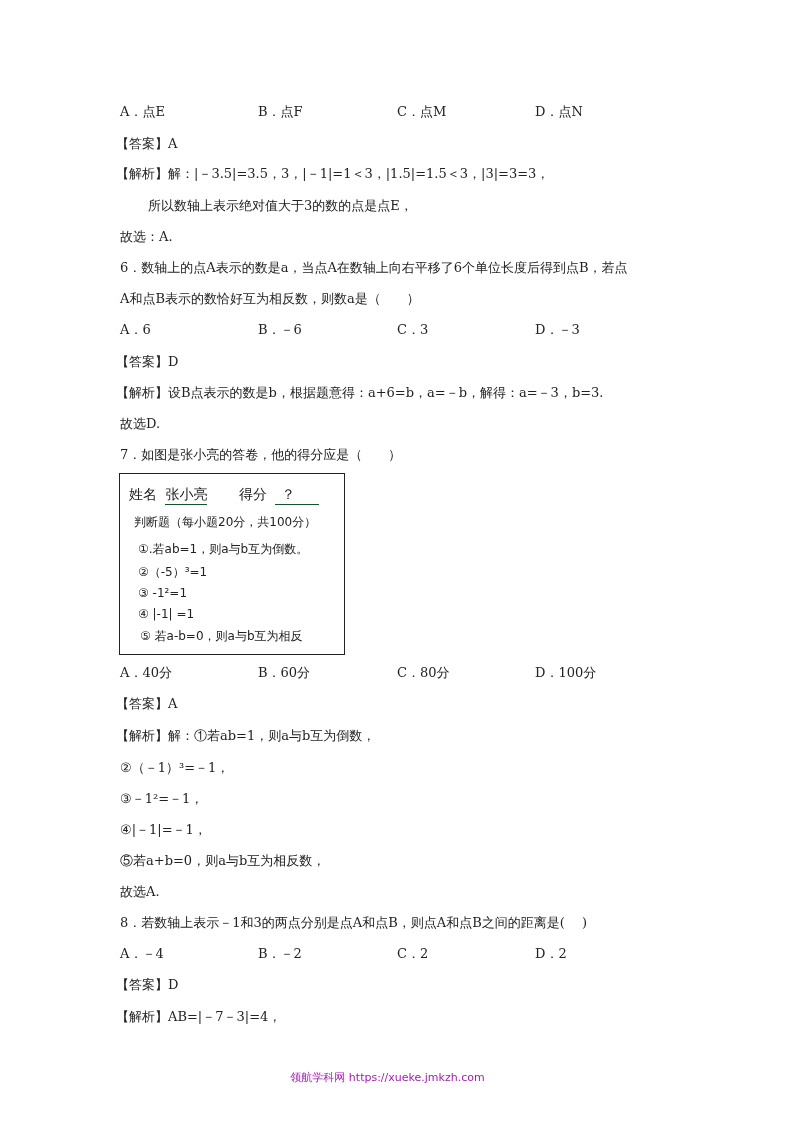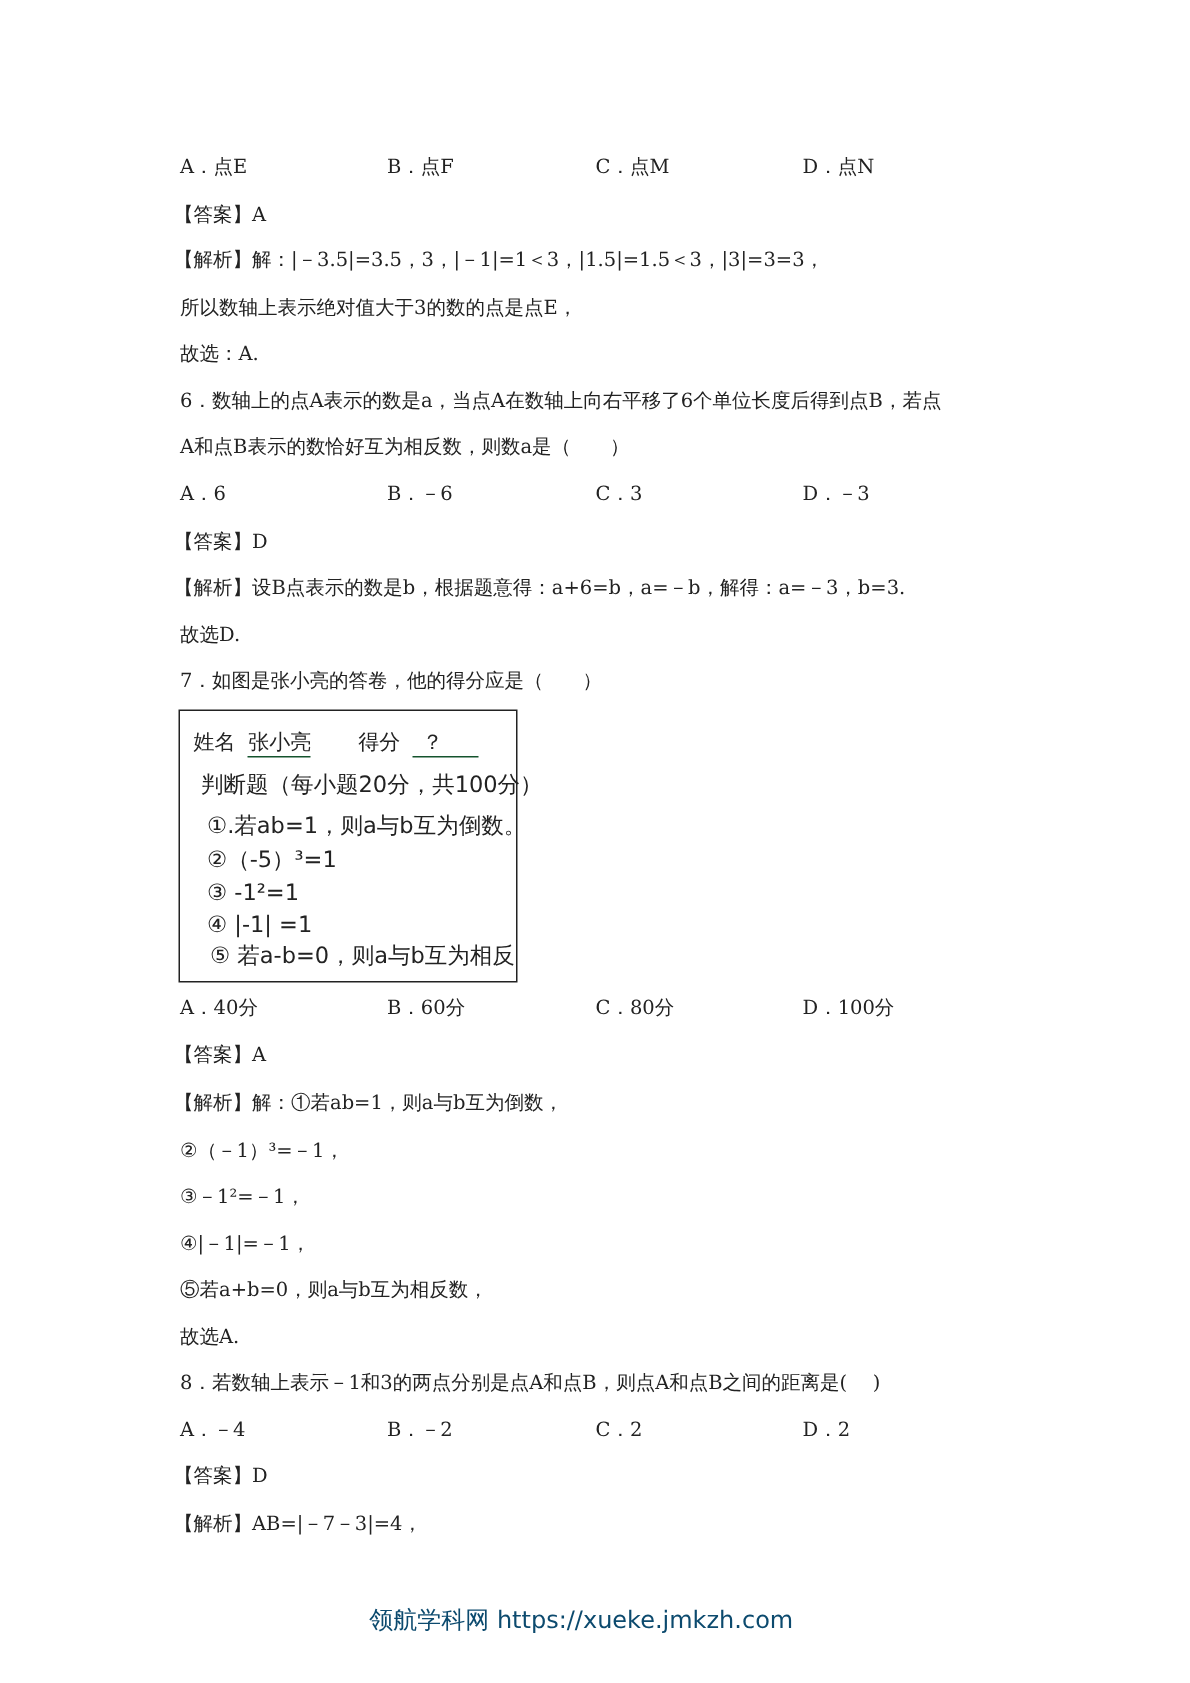--- a/index.html
+++ b/index.html
@@ -7,37 +7,37 @@
          font-family: "DejaVu Serif", "Liberation Serif", serif; color: #222; }
   .line { position: absolute; left: 120px; font-size: 13px; line-height: 18px; white-space: nowrap; }
   .opts { position: absolute; left: 120px; width: 560px; font-size: 13px; line-height: 18px; }
   .opt { position: absolute; top: 0; white-space: nowrap; }
   .opt:nth-child(1) { left: 0; }
   .opt:nth-child(2) { left: 138px; }
   .opt:nth-child(3) { left: 277px; }
   .opt:nth-child(4) { left: 415px; }
   .box { position: absolute; left: 119px; top: 473px; width: 224px; height: 180px;
          border: 1px solid #222; font-family: "DejaVu Sans", "Liberation Sans", sans-serif; }
-  .box .row { position: absolute; white-space: nowrap; font-size: 15px; }
+  .box .row { position: absolute; white-space: nowrap; font-size: 12px; }
   .underline { display: inline-block; border-bottom: 1px solid #14532d; }
   .footer { position: absolute; top: 1070px; left: 0; width: 775px; text-align: center;
-            font-family: "DejaVu Sans", "Liberation Sans", sans-serif; font-size: 16px; color: #0c4a6e; }
+            font-family: "DejaVu Sans", "Liberation Sans", sans-serif; font-size: 11px; color: #a21caf; }
 </style>
 </head>
 <body>
 
 <div class="opts" style="top:103px;">
   <span class="opt">A．点E</span>
   <span class="opt">B．点F</span>
   <span class="opt">C．点M</span>
   <span class="opt">D．点N</span>
 </div>
 <div class="line" style="top:135px;left:116px;">【答案】A</div>
 <div class="line" style="top:165px;left:116px;">【解析】解：|－3.5|=3.5，3，|－1|=1＜3，|1.5|=1.5＜3，|3|=3=3，</div>
-<div class="line" style="top:197px;">所以数轴上表示绝对值大于3的数的点是点E，</div>
+<div class="line" style="top:197px;margin-left:28px;">所以数轴上表示绝对值大于3的数的点是点E，</div>
 <div class="line" style="top:228px;">故选：A.</div>
 
 <div class="line" style="top:259px;">6．数轴上的点A表示的数是a，当点A在数轴上向右平移了6个单位长度后得到点B，若点</div>
 <div class="line" style="top:290px;">A和点B表示的数恰好互为相反数，则数a是（　　）</div>
 <div class="opts" style="top:321px;">
   <span class="opt">A．6</span>
   <span class="opt">B．－6</span>
   <span class="opt">C．3</span>
   <span class="opt">D．－3</span>
 </div>

